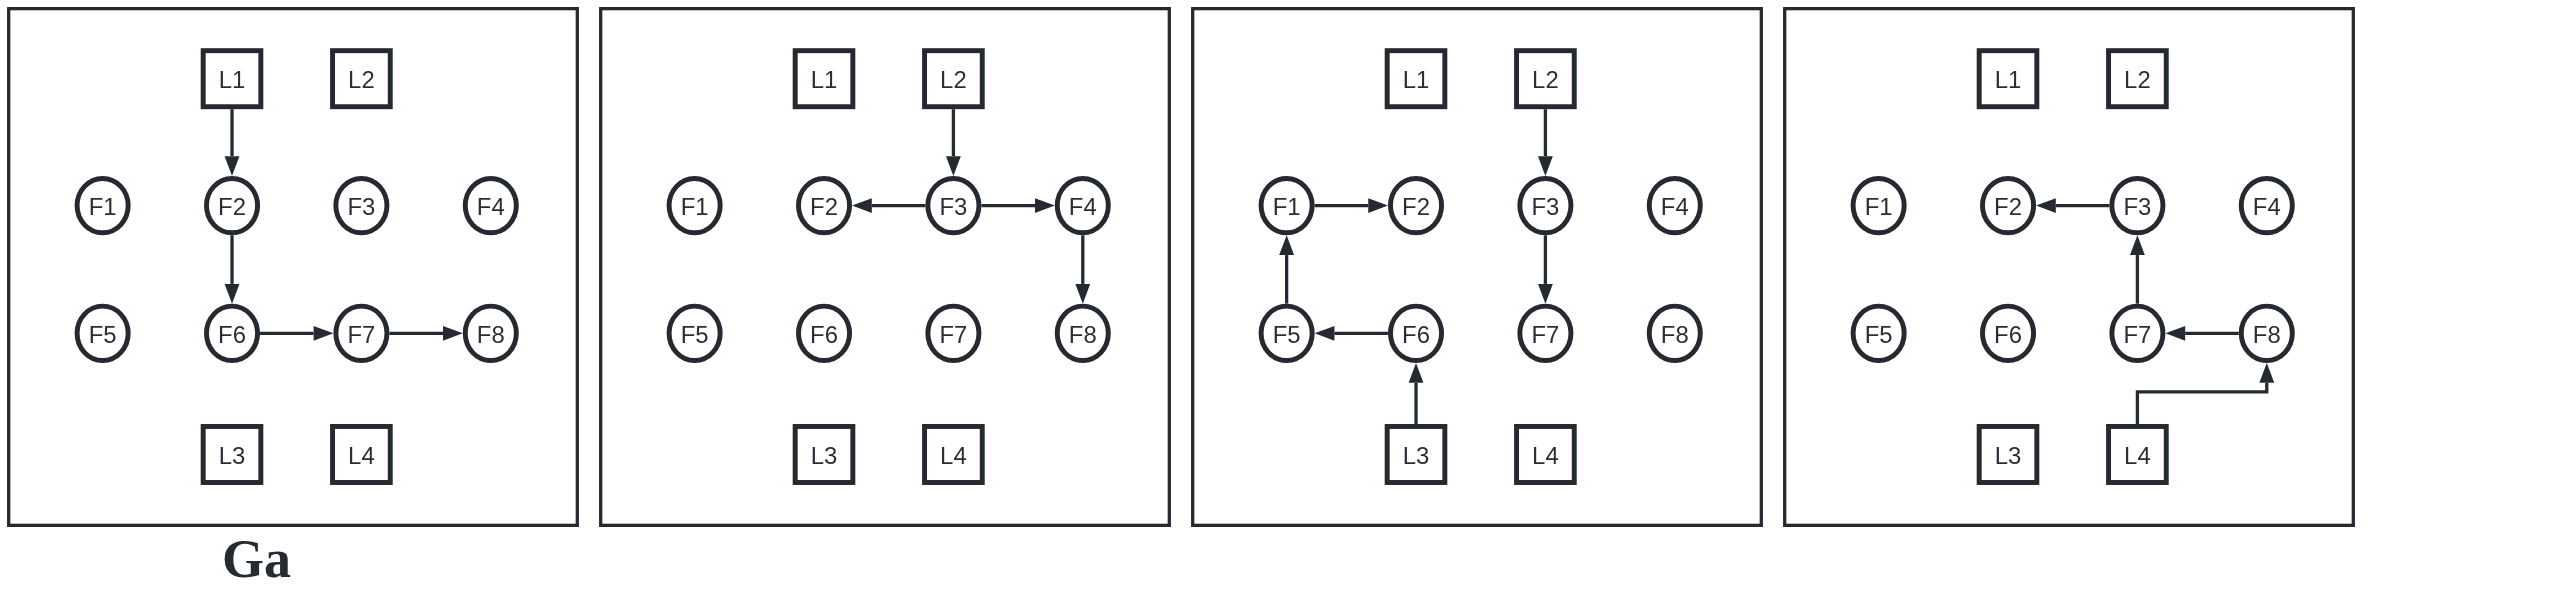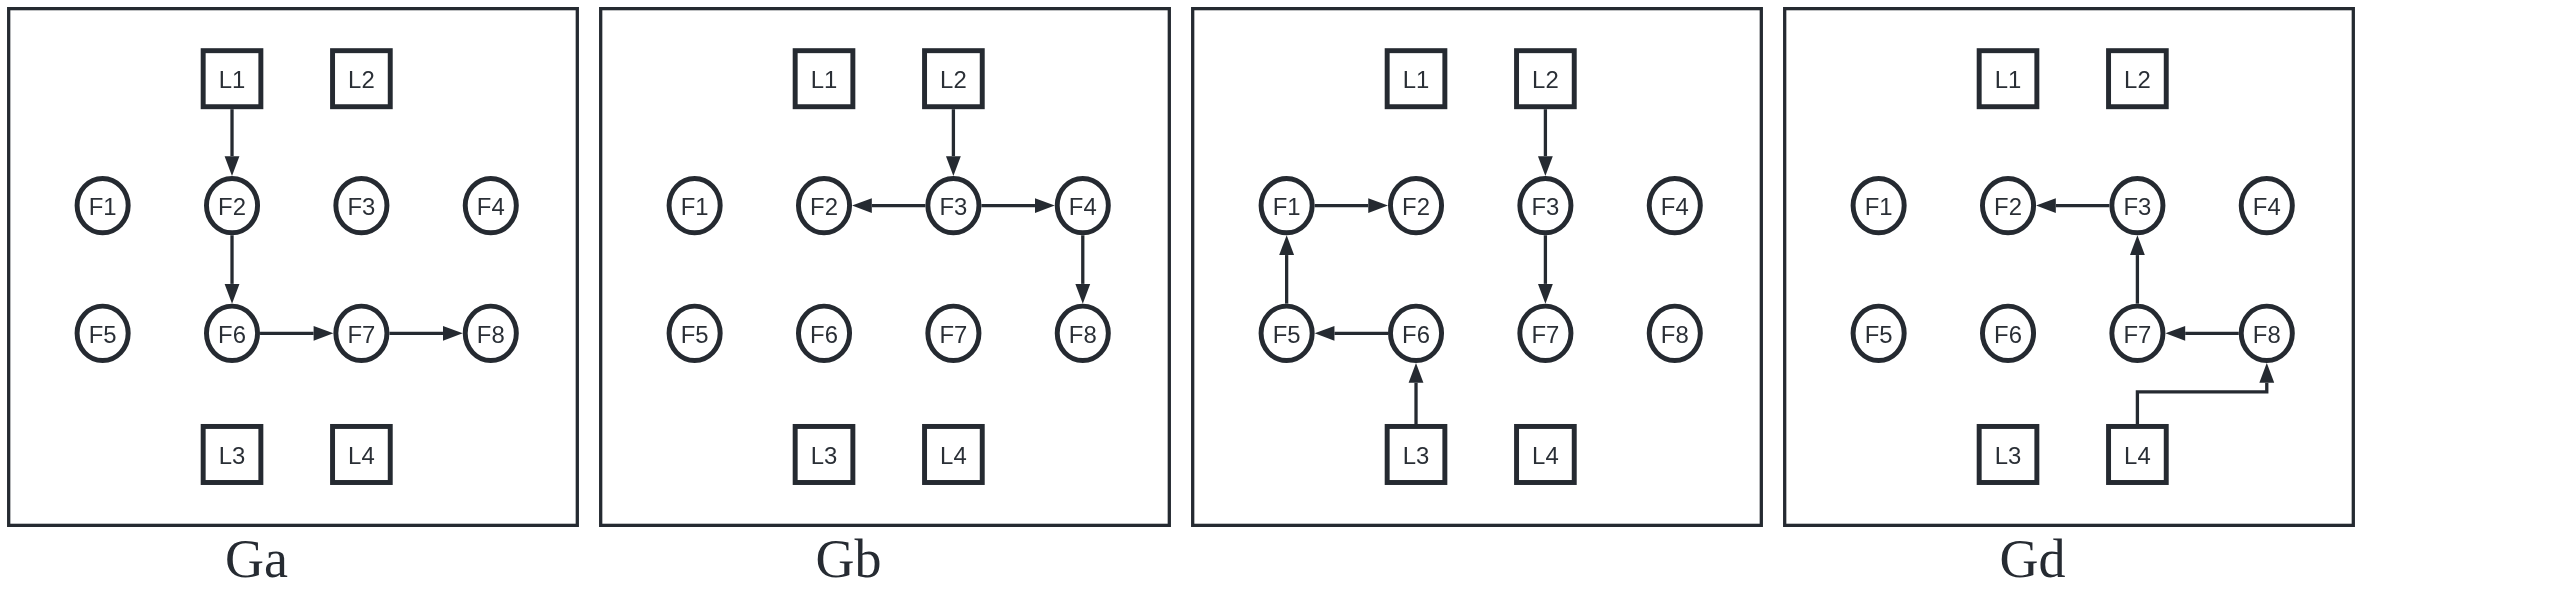--- a/index.html
+++ b/index.html
@@ -6,21 +6,21 @@
   body{
     width:2576px;height:594px;background:#ffffff;overflow:hidden;
     font-family:"Liberation Sans",sans-serif;
   }
   .strip{display:flex;gap:92px;padding:6.6px 0 0 6.6px;}
   figure.panel{margin:0;width:500px;}
   figure.panel svg{display:block;}
   figcaption.caption{
     text-align:center;
     font-family:"Liberation Serif",serif;
-    font-weight:normal;
+    font-weight:bold;
     font-size:54px;
     line-height:1;
     margin-top:5px;
     color:#262b32;
   }
 </style>
 </head>
 <body>
 
 <div class="strip">
@@ -139,21 +139,20 @@
         </g>
         <g>
           <rect x="238" y="509" width="70" height="68" fill="#ffffff" stroke="#252a31" stroke-width="6"></rect>
           <text x="273" y="544" text-anchor="middle" dominant-baseline="central" fill="#2a2f36" font-size="29" font-family="&quot;Liberation Sans&quot;, sans-serif">L3</text>
         </g>
         <g>
           <rect x="395" y="509" width="70" height="68" fill="#ffffff" stroke="#252a31" stroke-width="6"></rect>
           <text x="430" y="544" text-anchor="middle" dominant-baseline="central" fill="#2a2f36" font-size="29" font-family="&quot;Liberation Sans&quot;, sans-serif">L4</text>
         </g>
       </svg>
-    <figcaption class="caption">Gb</figcaption>
   </figure>
   <figure class="panel">
     <svg class="graph-svg" width="572" height="520" viewBox="0 0 694 631">
         <rect x="2" y="2" width="690" height="627" fill="none" stroke="#252a31" stroke-width="4"></rect>
         <polyline points="430,124 430,181" fill="none" stroke="#252a31" stroke-width="4"></polyline>
         <polygon points="430,205 421,181 439,181" fill="#252a31"></polygon>
         <polyline points="430,277 430,336" fill="none" stroke="#252a31" stroke-width="4"></polyline>
         <polygon points="430,360 421,336 439,336" fill="#252a31"></polygon>
         <polyline points="116,360 116,301" fill="none" stroke="#252a31" stroke-width="4"></polyline>
         <polygon points="116,277 125,301 107,301" fill="#252a31"></polygon>
@@ -266,16 +265,15 @@
         </g>
         <g>
           <rect x="238" y="509" width="70" height="68" fill="#ffffff" stroke="#252a31" stroke-width="6"></rect>
           <text x="273" y="544" text-anchor="middle" dominant-baseline="central" fill="#2a2f36" font-size="29" font-family="&quot;Liberation Sans&quot;, sans-serif">L3</text>
         </g>
         <g>
           <rect x="395" y="509" width="70" height="68" fill="#ffffff" stroke="#252a31" stroke-width="6"></rect>
           <text x="430" y="544" text-anchor="middle" dominant-baseline="central" fill="#2a2f36" font-size="29" font-family="&quot;Liberation Sans&quot;, sans-serif">L4</text>
         </g>
       </svg>
-    <figcaption class="caption">Gd</figcaption>
   </figure>
 </div>
 
 
 </body></html>

